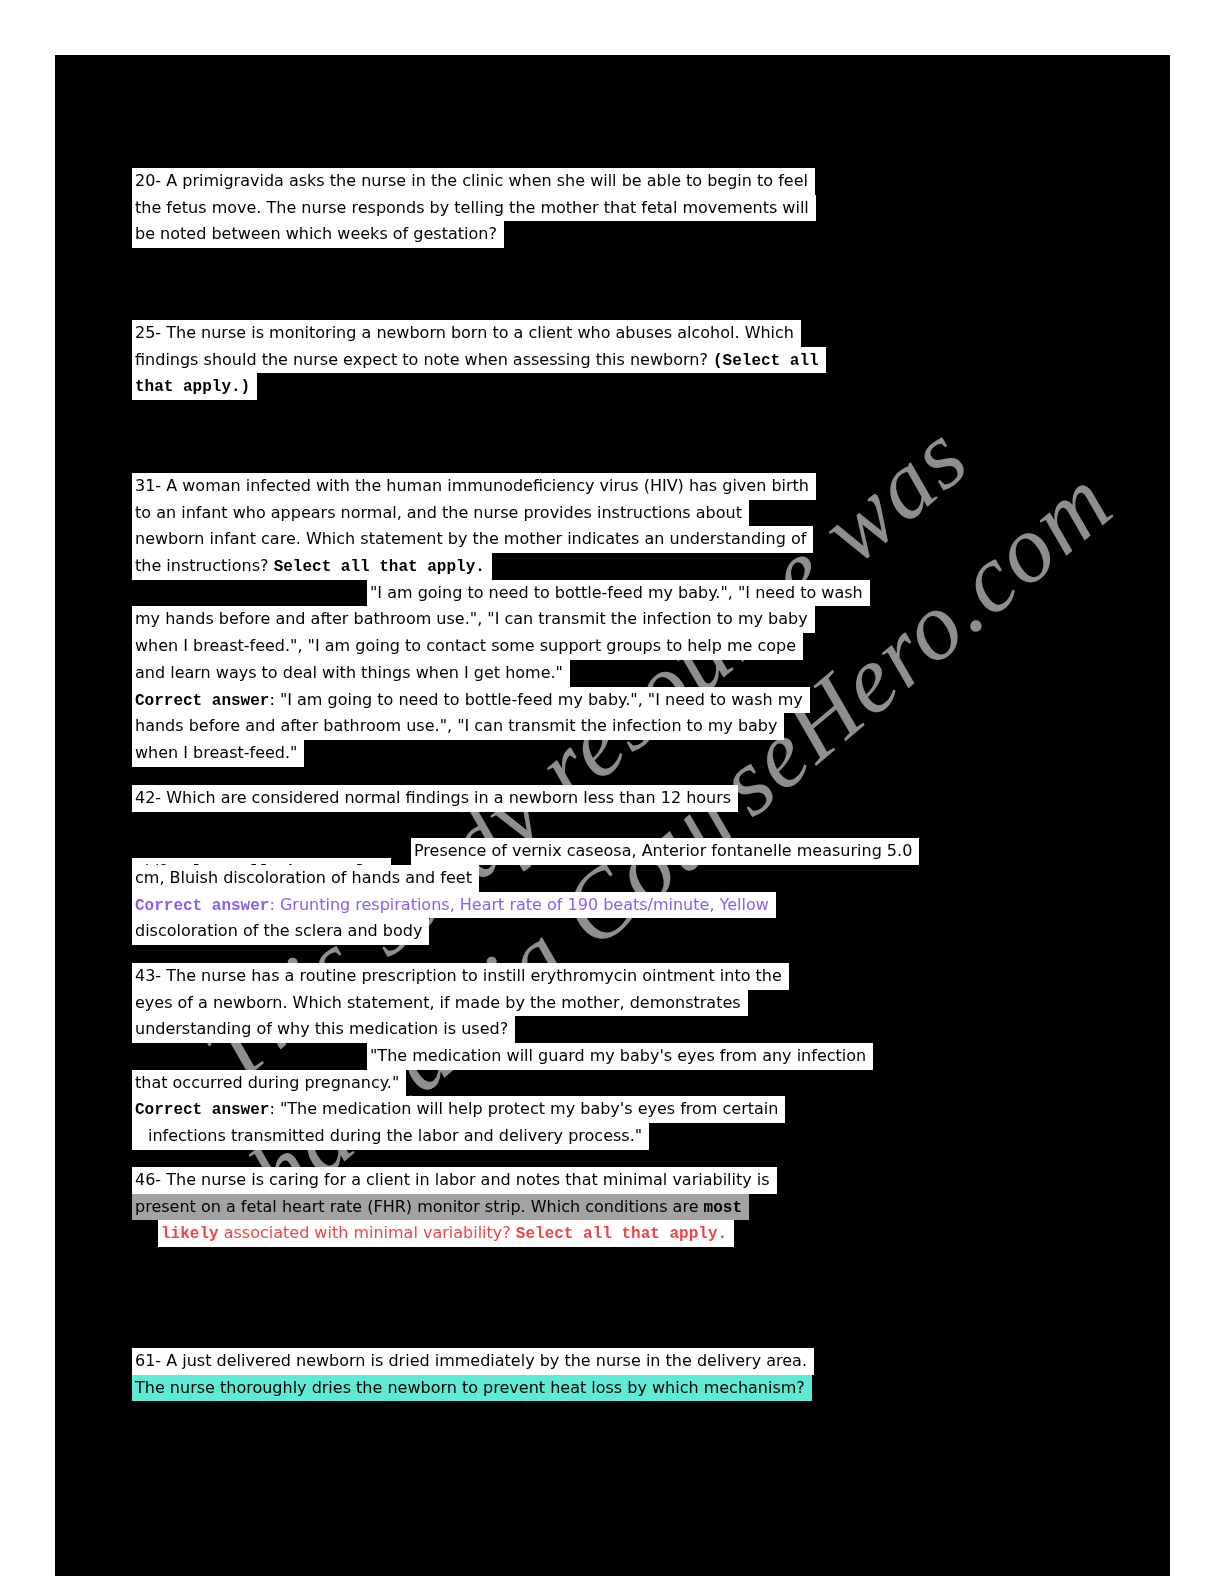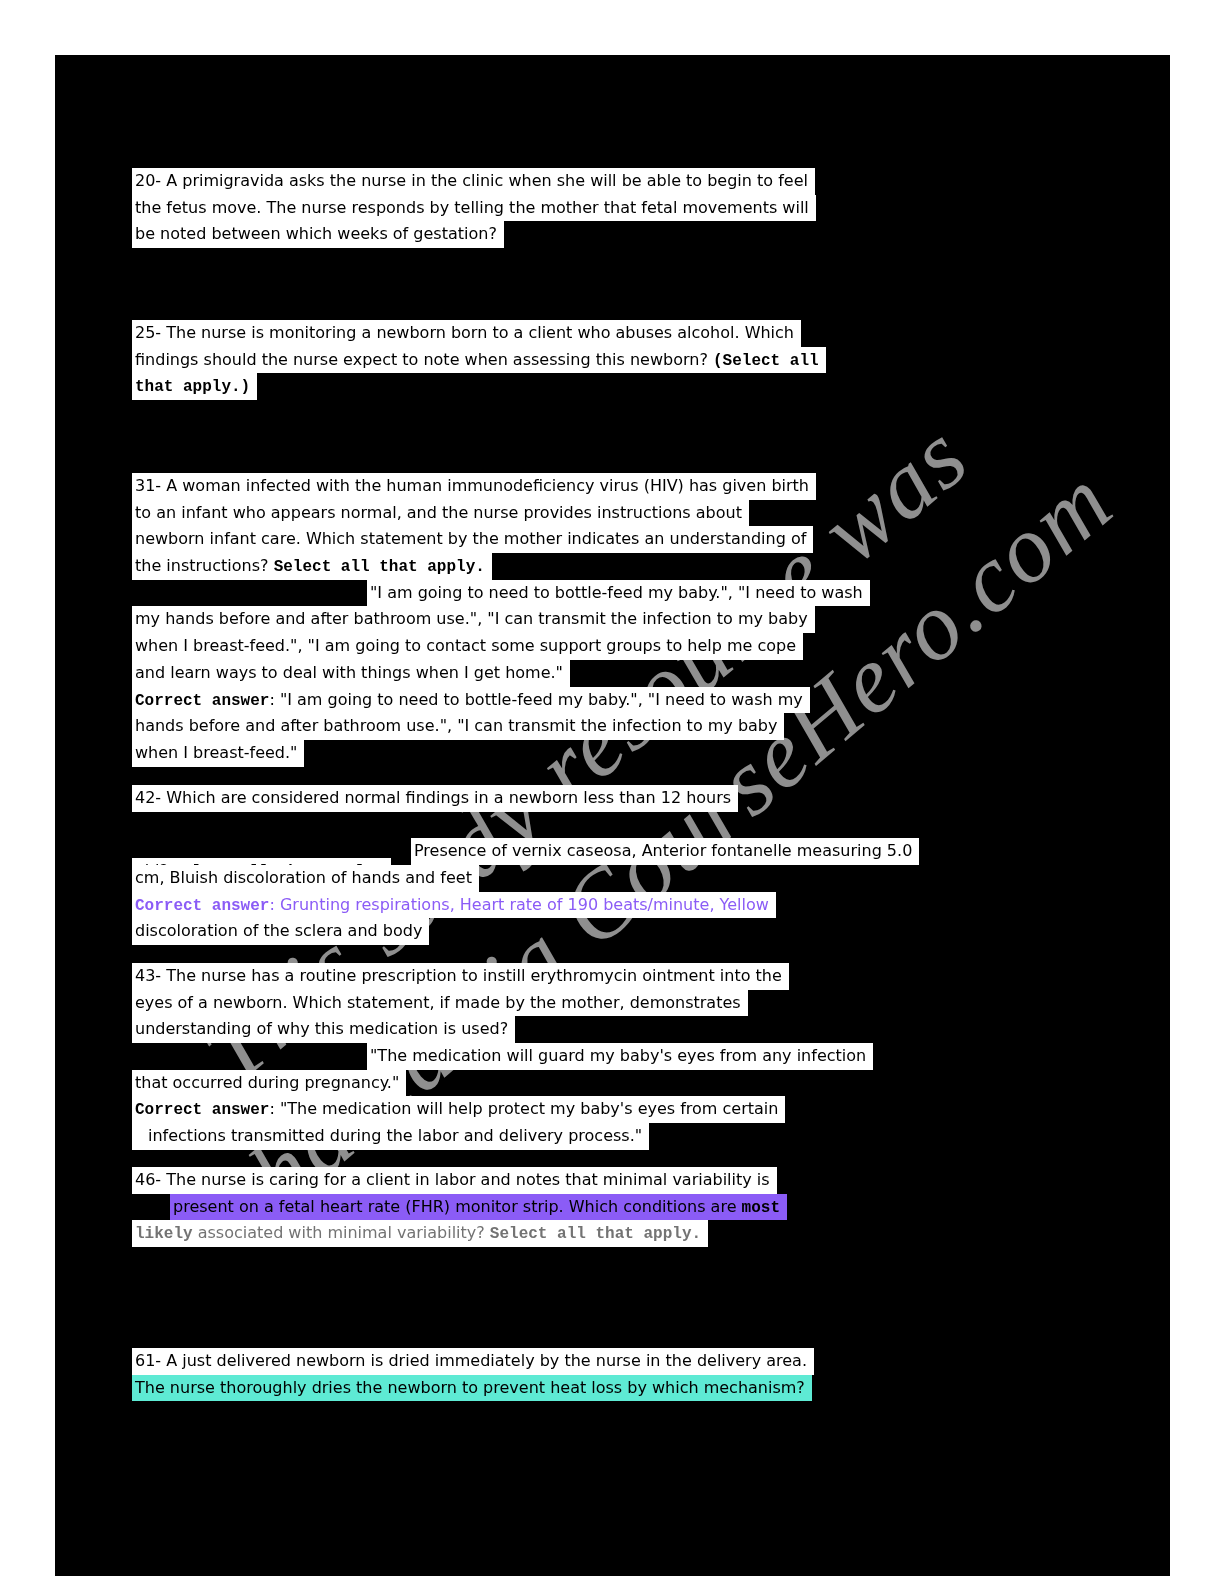--- a/index.html
+++ b/index.html
@@ -99,21 +99,21 @@
         <div class="qline"><span class="hl" style="background: rgb(255, 255, 255); color: rgb(0, 0, 0);"><span>43- The nurse has a routine prescription to instill erythromycin ointment into the</span></span></div>
         <div class="qline"><span class="hl" style="background: rgb(255, 255, 255); color: rgb(0, 0, 0);"><span>eyes of a newborn. Which statement, if made by the mother, demonstrates</span></span></div>
         <div class="qline"><span class="hl" style="background: rgb(255, 255, 255); color: rgb(0, 0, 0);"><span>understanding of why this medication is used?</span></span></div>
         <div class="qline" style="margin-left: 235px;"><span class="hl" style="background: rgb(255, 255, 255); color: rgb(0, 0, 0);"><span>"The medication will guard my baby's eyes from any infection</span></span></div>
         <div class="qline"><span class="hl" style="background: rgb(255, 255, 255); color: rgb(0, 0, 0);"><span>that occurred during pregnancy."</span></span></div>
         <div class="qline"><span class="hl" style="background: rgb(255, 255, 255); color: rgb(0, 0, 0);"><span class="b">Correct answer</span><span>: "The medication will help protect my baby's eyes from certain</span></span></div>
         <div class="qline"><span class="hl" style="background: rgb(255, 255, 255); color: rgb(0, 0, 0); padding-left: 16px;"><span>infections transmitted during the labor and delivery process."</span></span></div>
       </div>
       <div class="qblock" style="top: 1112px;">
         <div class="qline"><span class="hl" style="background: rgb(255, 255, 255); color: rgb(0, 0, 0);"><span>46- The nurse is caring for a client in labor and notes that minimal variability is</span></span></div>
-        <div class="qline"><span class="hl" style="background: #8b5cf6; color: rgb(0, 0, 0); margin-left: 38px;"><span>present on a fetal heart rate (FHR) monitor strip. Which conditions are </span><span class="b">most</span></span></div>
-        <div class="qline"><span class="hl" style="background: rgb(255, 255, 255); color: #737373;"><span class="b">likely</span><span> associated with minimal variability? </span><span class="b">Select all that apply.</span></span></div>
+        <div class="qline"><span class="hl" style="background: #a3a3a3; color: rgb(0, 0, 0);"><span>present on a fetal heart rate (FHR) monitor strip. Which conditions are </span><span class="b">most</span></span></div>
+        <div class="qline"><span class="hl" style="background: rgb(255, 255, 255); color: #ef4444; margin-left: 26px;"><span class="b">likely</span><span> associated with minimal variability? </span><span class="b">Select all that apply.</span></span></div>
       </div>
       <div class="qblock" style="top: 1293px;">
         <div class="qline"><span class="hl" style="background: rgb(255, 255, 255); color: rgb(0, 0, 0);"><span>61- A just delivered newborn is dried immediately by the nurse in the delivery area.</span></span></div>
         <div class="qline"><span class="hl" style="background: #5eead4; color: rgb(0, 0, 0);"><span>The nurse thoroughly dries the newborn to prevent heat loss by which mechanism?</span></span></div>
       </div>
     </div>
 </div>
 
 </body></html>

